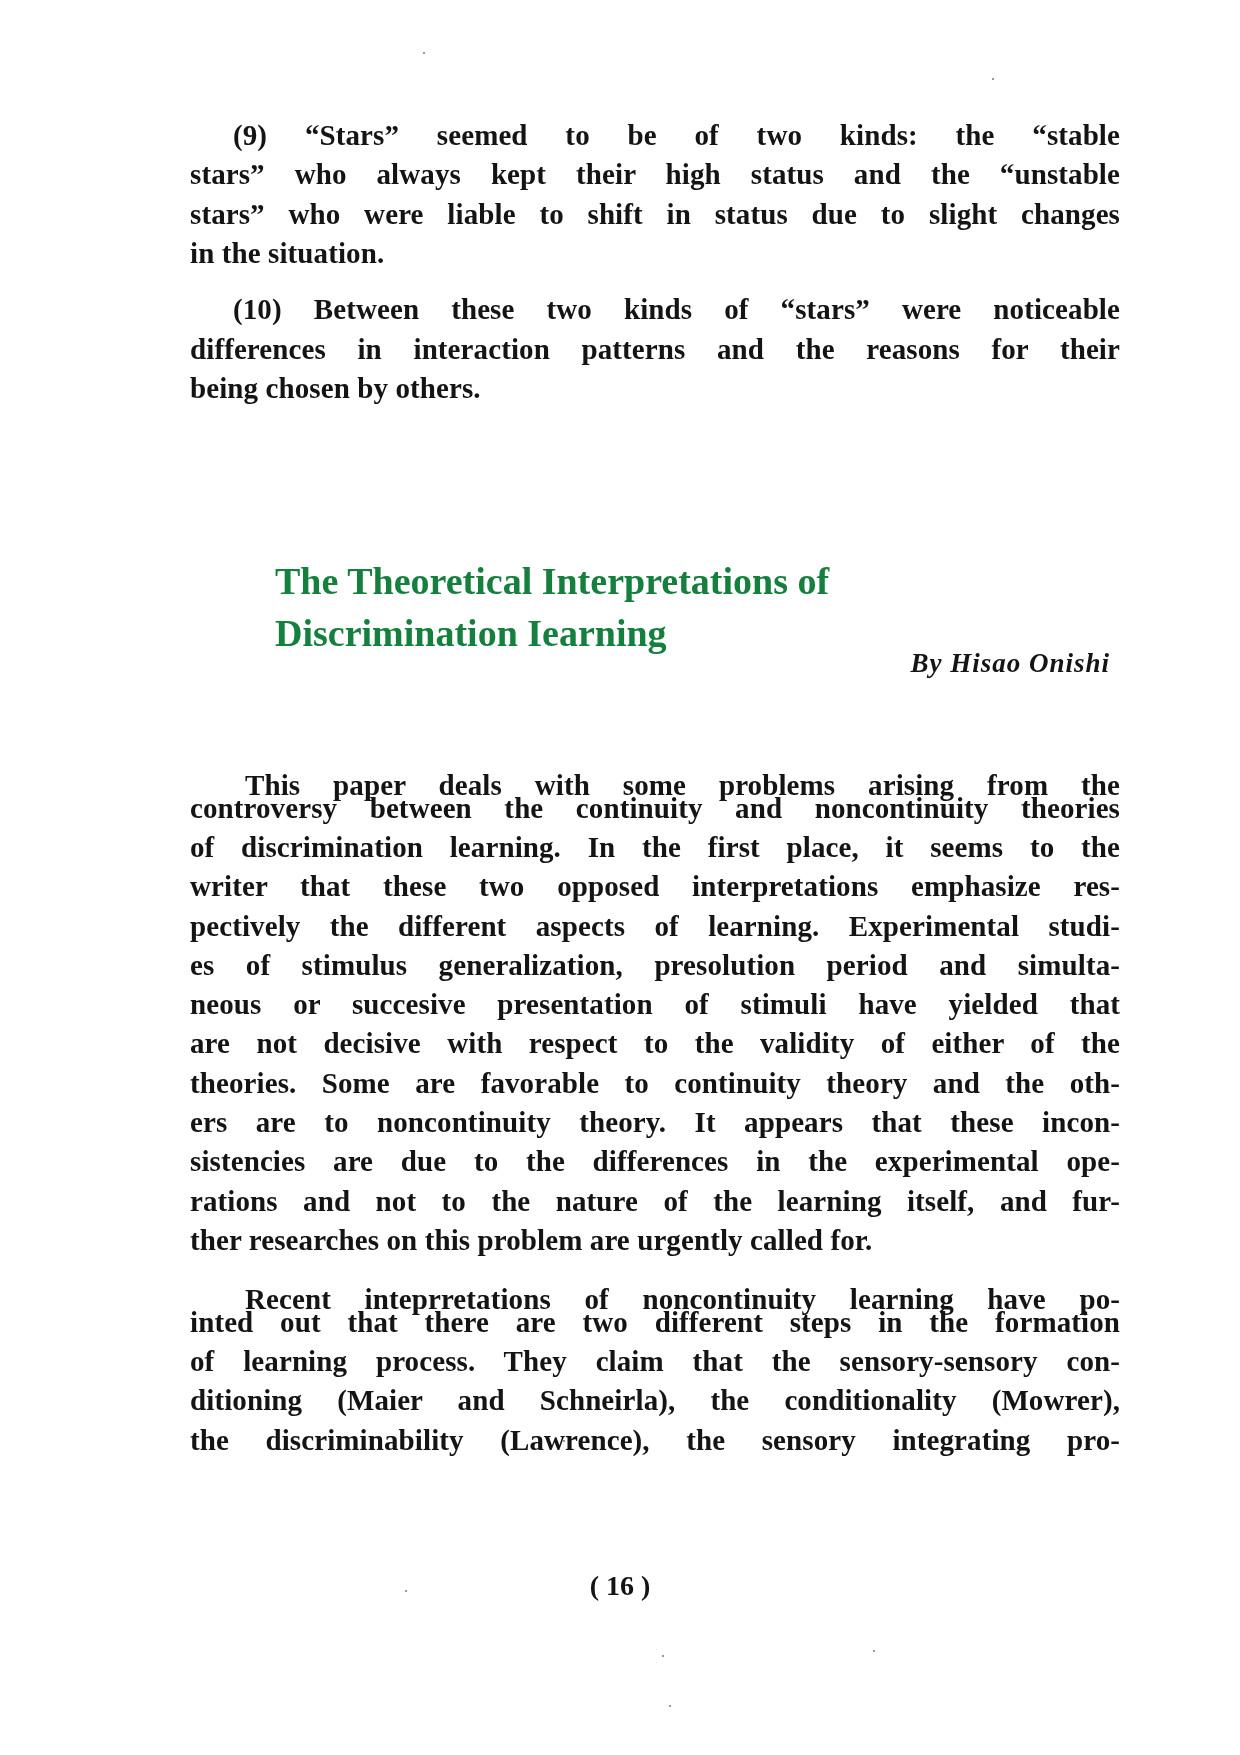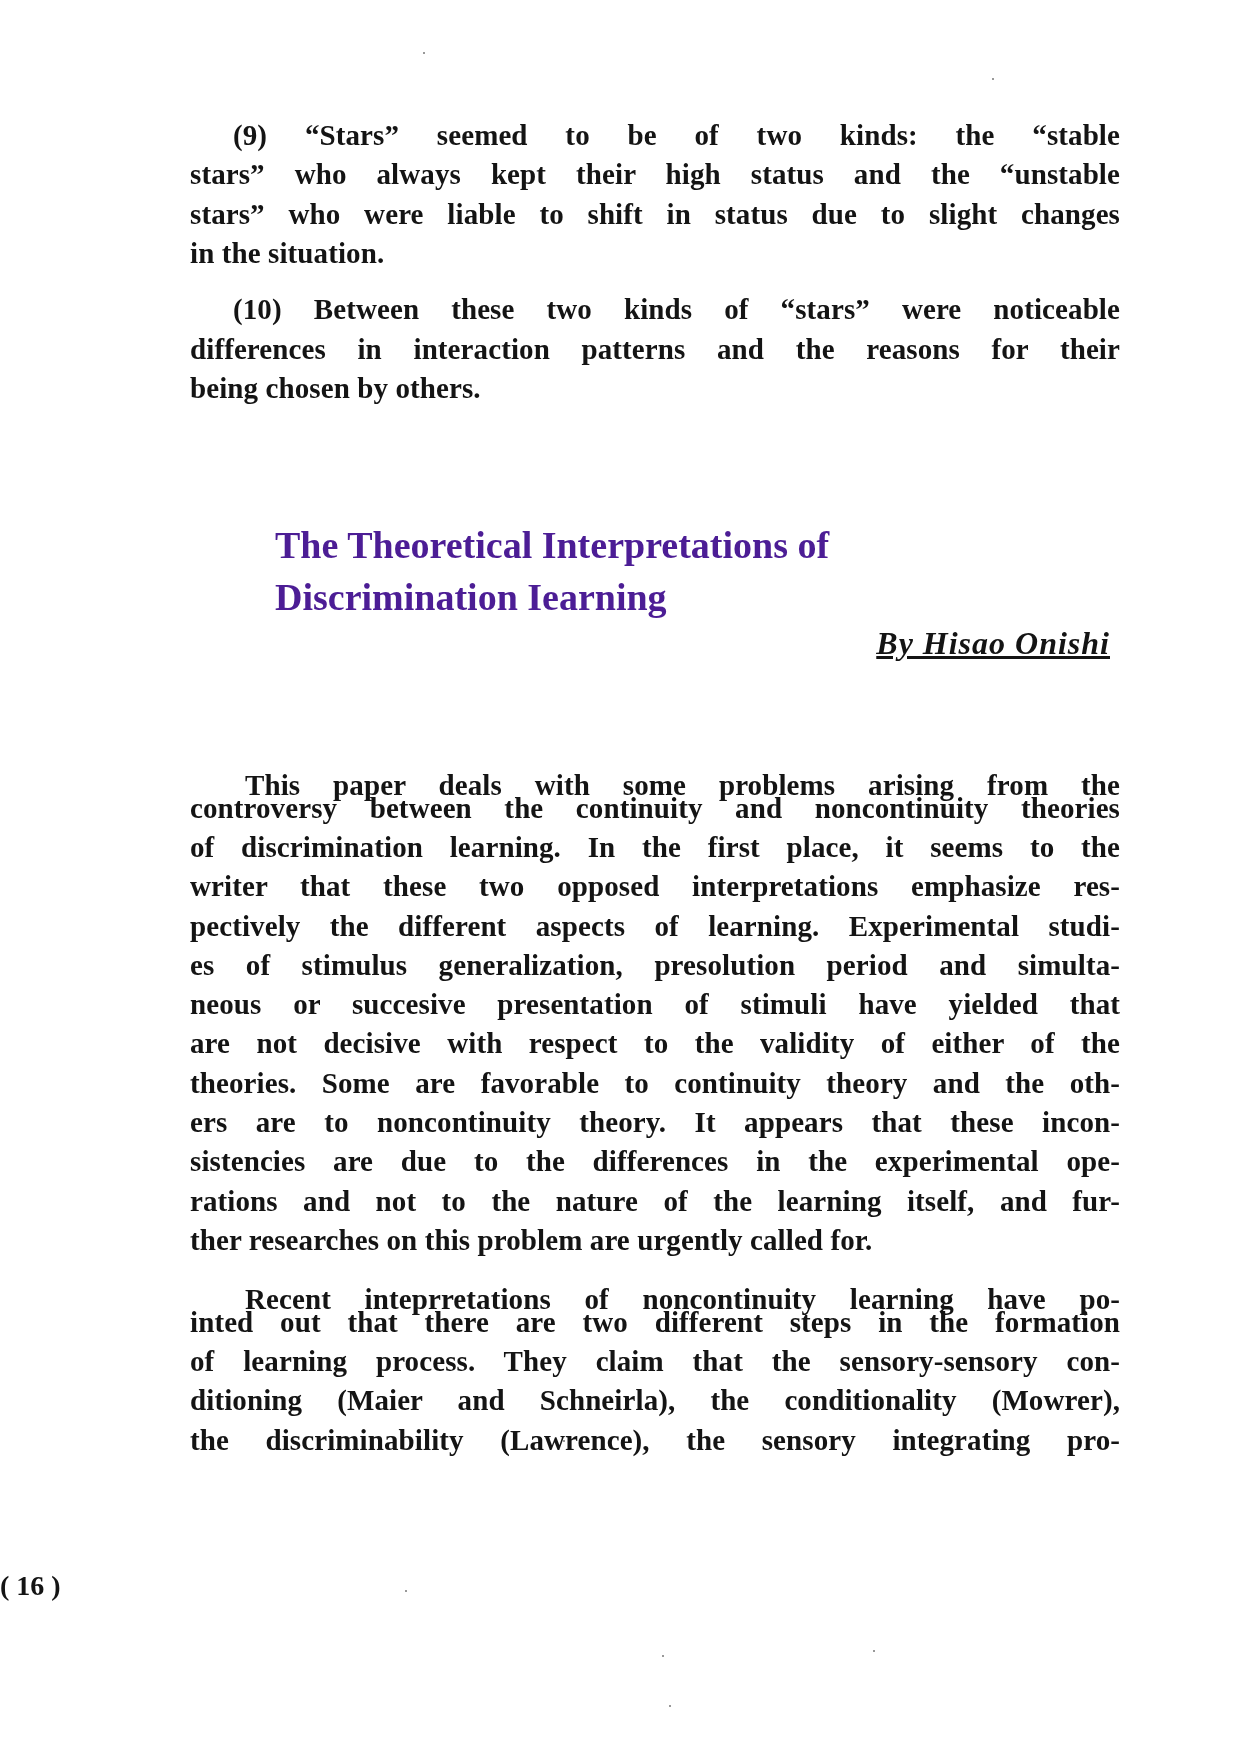--- a/index.html
+++ b/index.html
@@ -45,39 +45,39 @@
       left: 233px;
       width: 887px;
     }
     .title-line {
       position: absolute;
       left: 275px;
       font-size: 38px;
       line-height: 50px;
       font-weight: bold;
       white-space: nowrap;
-      color: #4c1d95;
+      color: #15803d;
+      margin-top: 36px;
     }
     .author {
       position: absolute;
       right: 130px;
-      top: 625px;
-      font-size: 32px;
+      top: 648px;
+      font-size: 27px;
       font-style: italic;
       font-weight: bold;
       letter-spacing: 1px;
       white-space: nowrap;
-      text-decoration: underline;
     }
     .page-number {
       position: absolute;
       left: 0;
       width: 1240px;
       top: 1570px;
-      text-align: left;
+      text-align: center;
       font-size: 28px;
       font-weight: bold;
     }
     .speck {
       position: absolute;
       width: 2px;
       height: 2px;
       background: #777;
       border-radius: 1px;
     }

